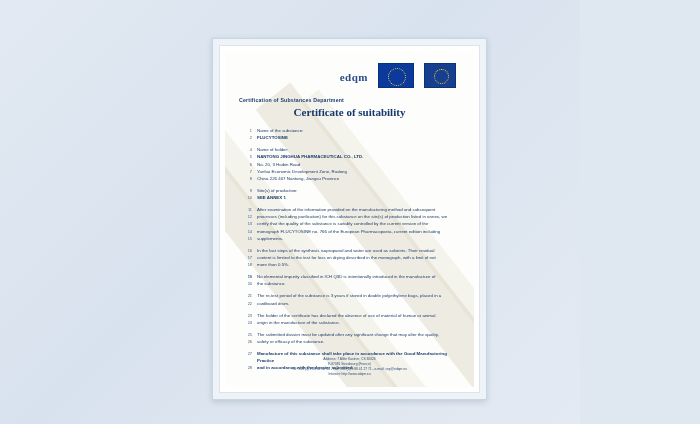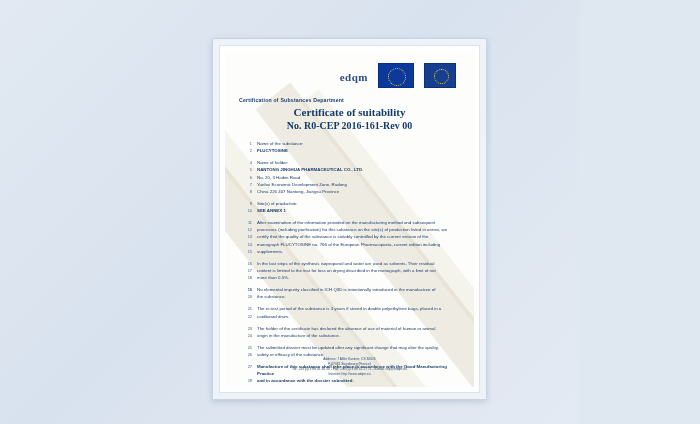--- a/index.html
+++ b/index.html
@@ -201,21 +201,20 @@
             <div class="eu-flag">
                 <div class="stars"></div>
               </div>
             <div class="coe-logo"></div>
           </div>
 
           <div class="dept">Certification of Substances Department</div>
 
           <div class="title-block">
             <div class="title-main">Certificate of suitability</div>
-            <div class="title-sub">No.  R0-CEP 2016-161-Rev 00</div>
           </div>
 
           <div class="body-block">
 
             <div class="line">
                 <span class="num">1</span>
                 <span class="txt sec-label">Name of the substance:</span>
               </div>
             <div class="line">
                 <span class="num">2</span>

